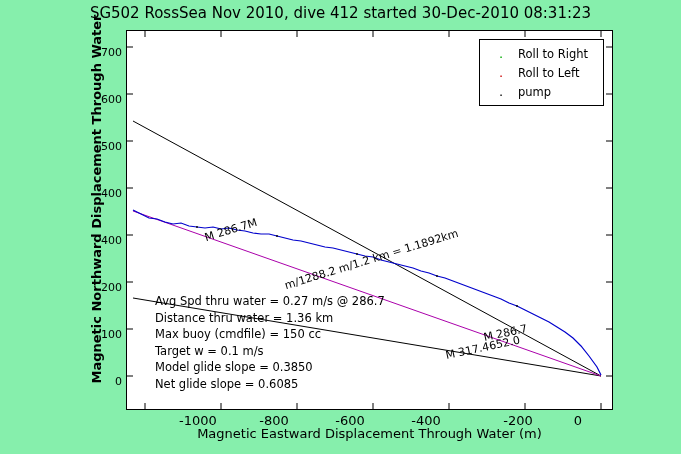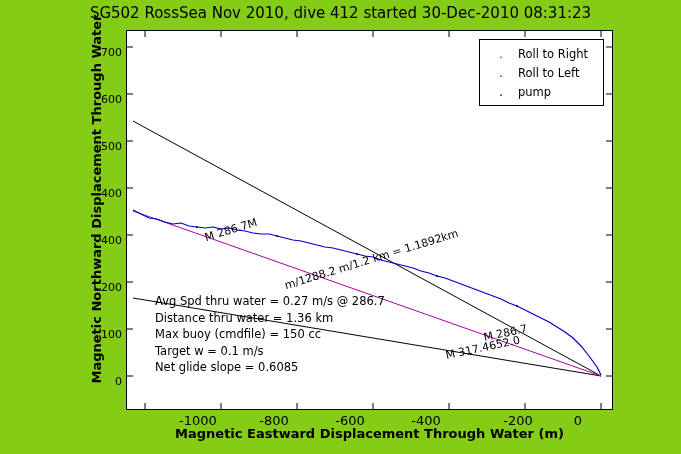--- a/index.html
+++ b/index.html
@@ -10,21 +10,21 @@
   body {
     width: 681px;
     height: 454px;
     font-family: "DejaVu Sans", sans-serif;
     overflow: hidden;
   }
   #figure {
     position: relative;
     width: 681px;
     height: 454px;
-    background: #84cc16;
+    background: #86efac;
   }
   #title {
     position: absolute;
     left: 0;
     top: 4px;
     width: 681px;
     text-align: center;
     font-size: 15px;
     color: #000000;
     white-space: nowrap;
@@ -61,21 +61,21 @@
     color: #000000;
     white-space: nowrap;
   }
   #xlabel {
     position: absolute;
     left: 126px;
     top: 426px;
     width: 487px;
     text-align: center;
     font-size: 13px;
-    font-weight: bold;
+    font-weight: normal;
     color: #000000;
     white-space: nowrap;
   }
   .ytick {
     position: absolute;
     right: 0;
     width: 40px;
     text-align: right;
     font-size: 11px;
     color: #000000;
@@ -236,20 +236,21 @@
     <div class="rot-label" style="left:80px; top:200px; transform:rotate(-17deg);">M 286.7M</div>
     <div class="rot-label" style="left:160px; top:248px; transform:rotate(-17deg);">m/1288.2 m/1.2 km = 1.1892km</div>
     <div class="rot-label" style="left:358px; top:300px; transform:rotate(-12deg);">M 286.7</div>
     <div class="rot-label" style="left:320px; top:318px; transform:rotate(-12deg);">M 317.4652.0</div>
 
     <div id="annot">
       <div>Avg Spd thru water =  0.27 m/s @ 286.7</div>
       <div>Distance thru water =  1.36 km</div>
       <div>Max buoy (cmdfile) = 150 cc</div>
       <div>Target w = 0.1 m/s</div>
+      <div>Model glide slope = 0.3850</div>
       <div>Net glide slope = 0.6085</div>
     </div>
 
     <div id="legend">
       <div class="legend-row">
         <span class="legend-sym" style="color:#00aa00">.</span>
         <span class="legend-label">Roll to Right</span>
       </div>
       <div class="legend-row">
         <span class="legend-sym" style="color:#cc0000">.</span>

